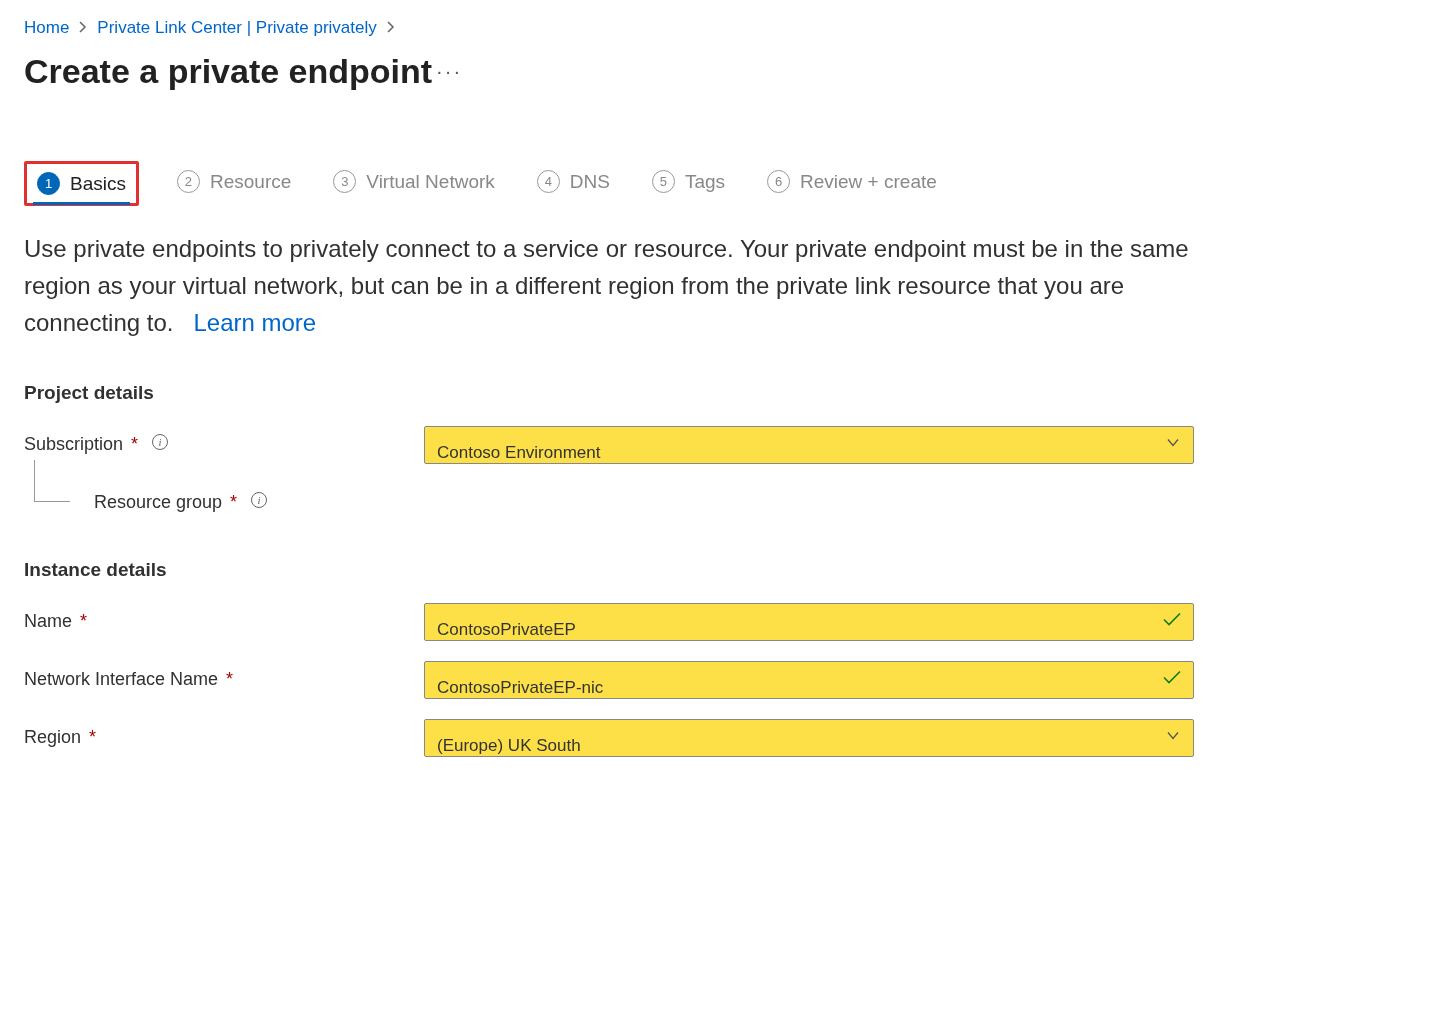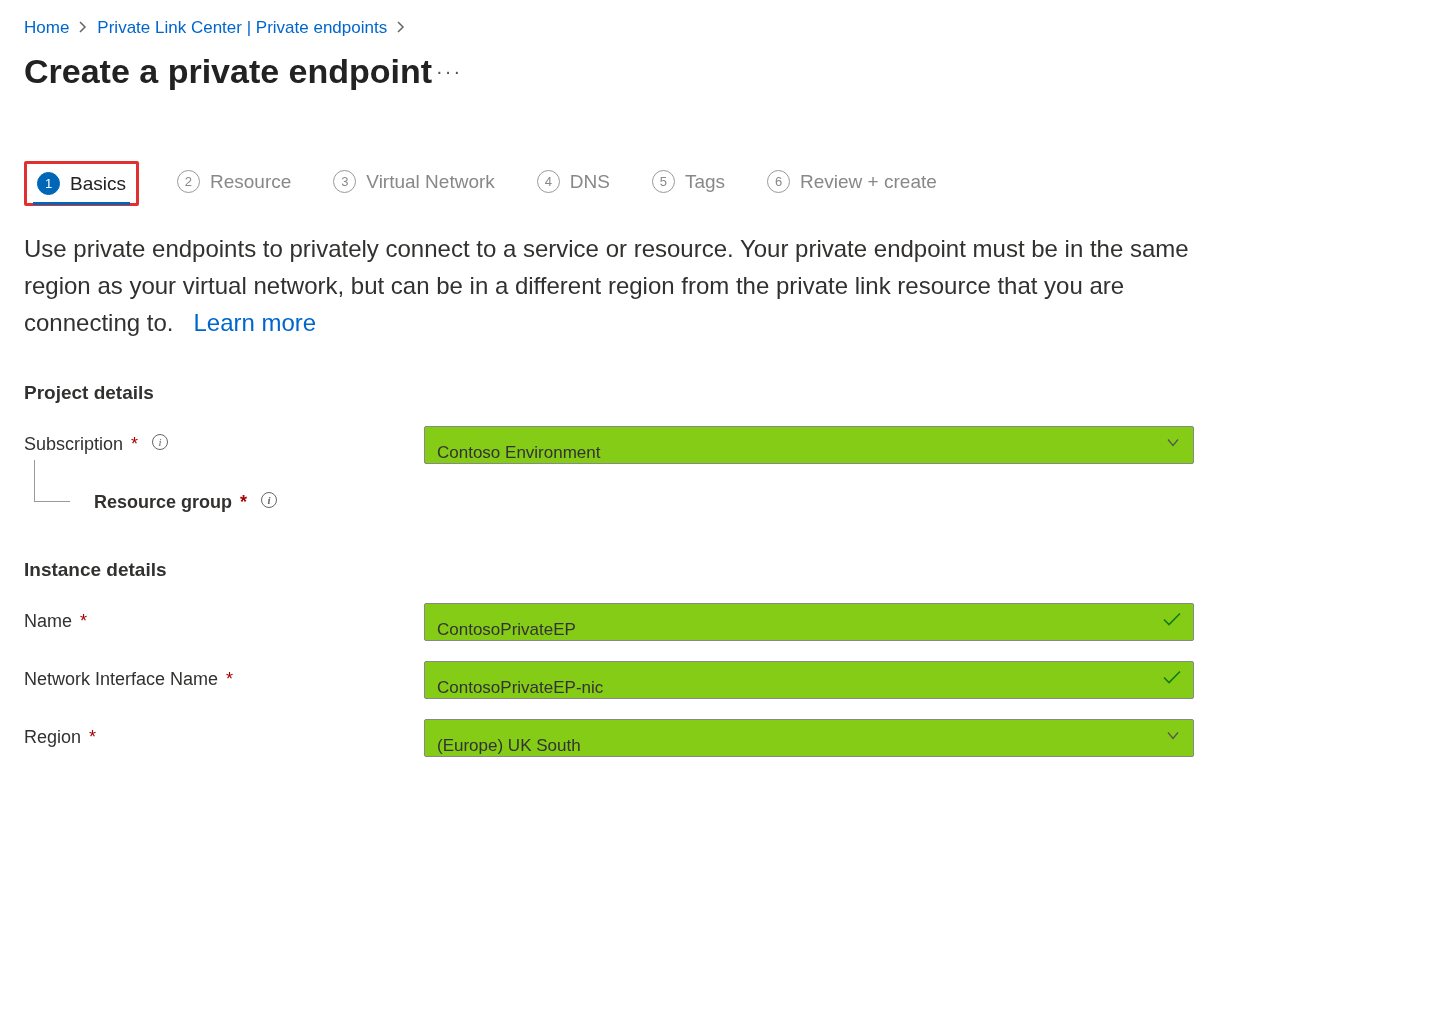--- a/index.html
+++ b/index.html
@@ -108,21 +108,20 @@
     padding-top: 8px;
     display: flex;
     align-items: flex-start;
     gap: 6px;
     font-size: 18px;
     color: #323130;
   }
   .label-col.indent {
     position: relative;
     padding-left: 70px;
-    font-weight: bold;
   }
   .tree-line {
     position: absolute;
     left: 10px;
     top: -24px;
     width: 36px;
     height: 42px;
     border-left: 1px solid #999;
     border-bottom: 1px solid #999;
   }
@@ -144,21 +143,21 @@
   .input-col { flex: 1; max-width: 770px; }
 
   .select, .text-input {
     width: 100%;
     height: 38px;
     border: 1px solid #888;
     border-radius: 2px;
     padding: 16px 40px 0 12px;
     font-size: 17px;
     color: #333;
-    background: #84cc16;
+    background: #fde047;
     display: flex;
     align-items: center;
     position: relative;
     cursor: pointer;
   }
   .select.focus-purple { border-color: #8a2be2; }
   .chevron {
     position: absolute;
     right: 12px; top: 50%;
     transform: translateY(-50%);
@@ -181,21 +180,21 @@
 </head>
 <body>
 
 <nav class="breadcrumb">
   <a>Home</a>
   <span class="sep">
     <svg width="10" height="12" viewBox="0 0 8 12">
         <path d="M1 1 L6 6 L1 11" stroke="#666" stroke-width="1.5" fill="none"></path>
       </svg>
   </span>
-  <a>Private Link Center | Private endpoints</a>
+  <a>Private Link Center | Private privately</a>
   <span class="sep">
     <svg width="10" height="12" viewBox="0 0 8 12">
         <path d="M1 1 L6 6 L1 11" stroke="#666" stroke-width="1.5" fill="none"></path>
       </svg>
   </span>
 </nav>
 
 <div class="title-row">
   <h1>Create a private endpoint</h1>
   <span class="more-dots">···</span>

